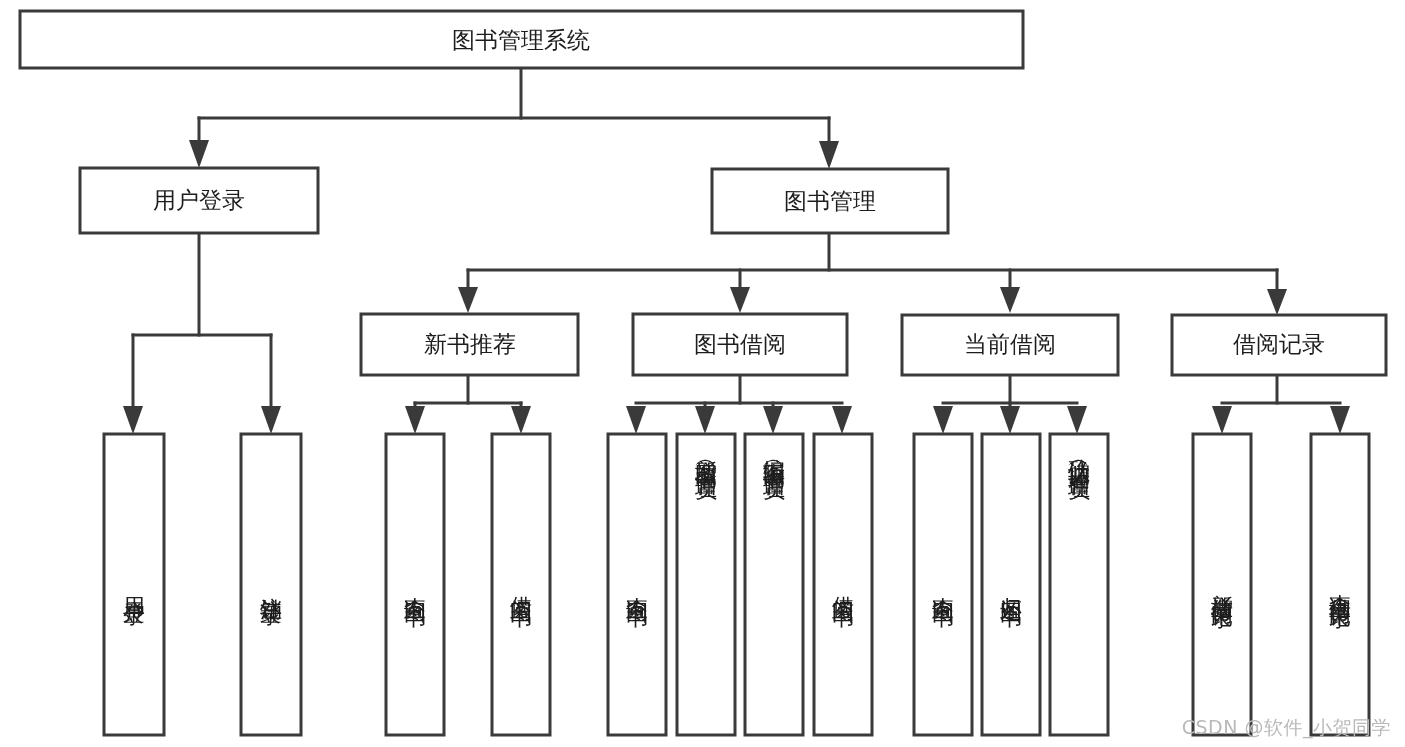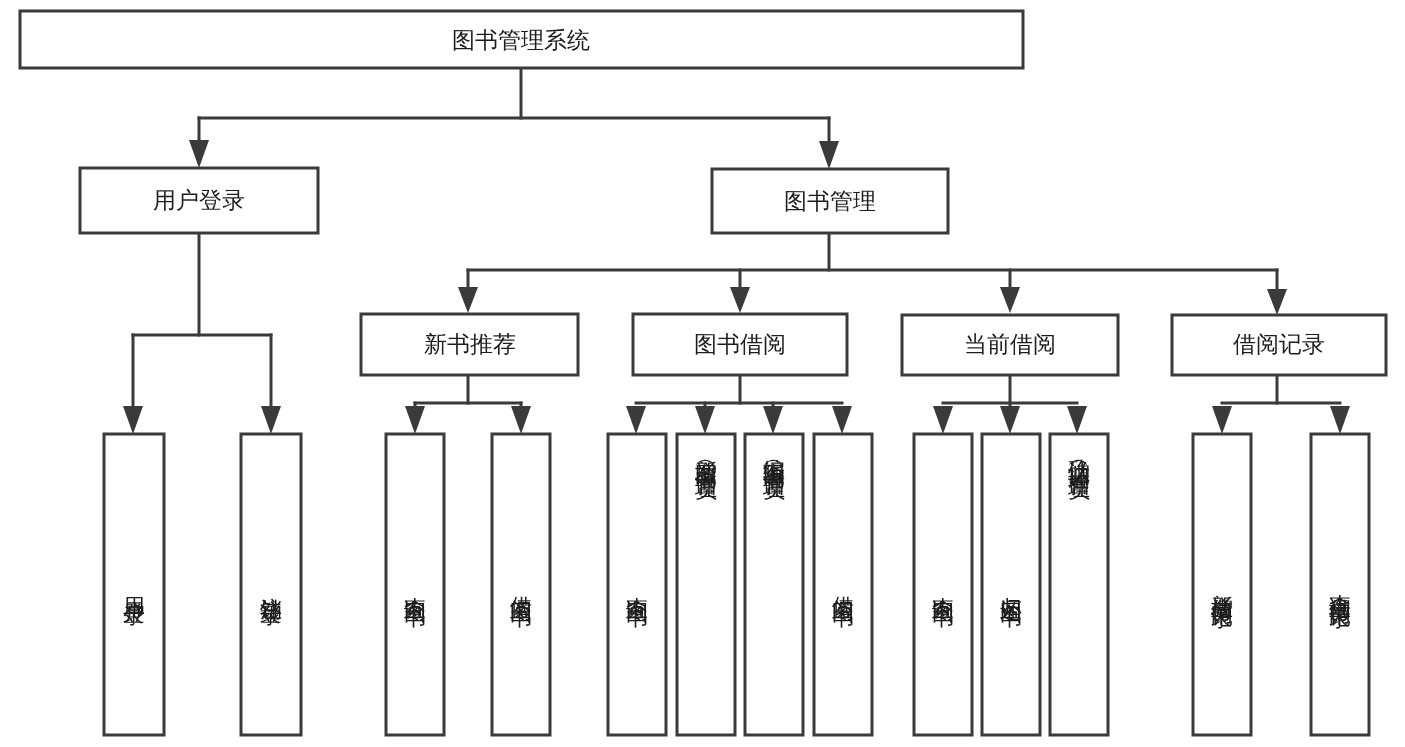--- a/index.html
+++ b/index.html
@@ -235,13 +235,14 @@
   <div class="vlabel-wrap" style="left:1050px; top:441px; width:58px; height:290px;">
     <span class="vlabel">确认归还（管理员）</span>
   </div>
   <div class="vlabel-wrap" style="left:1193px; top:434px; width:58px; height:301px; align-items:center;">
     <span class="vlabel">新增借阅记录</span>
   </div>
   <div class="vlabel-wrap" style="left:1311px; top:434px; width:58px; height:301px; align-items:center;">
     <span class="vlabel">查询借阅记录</span>
   </div>
 
+  <div class="watermark">CSDN @软件_小贺同学</div>
 </div>
 
 </body></html>

